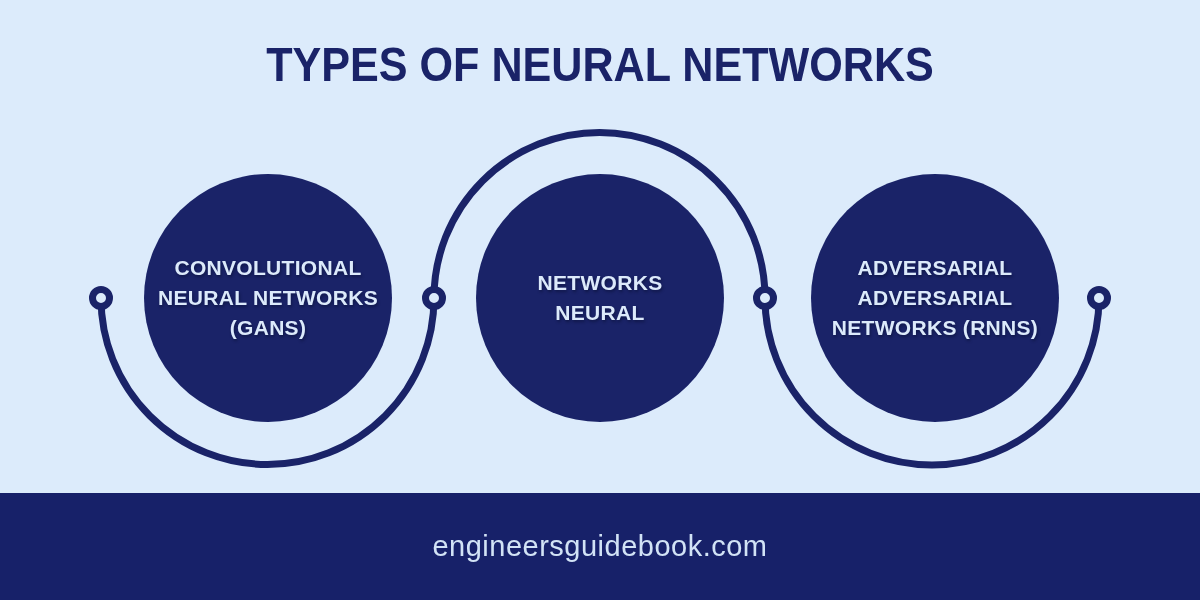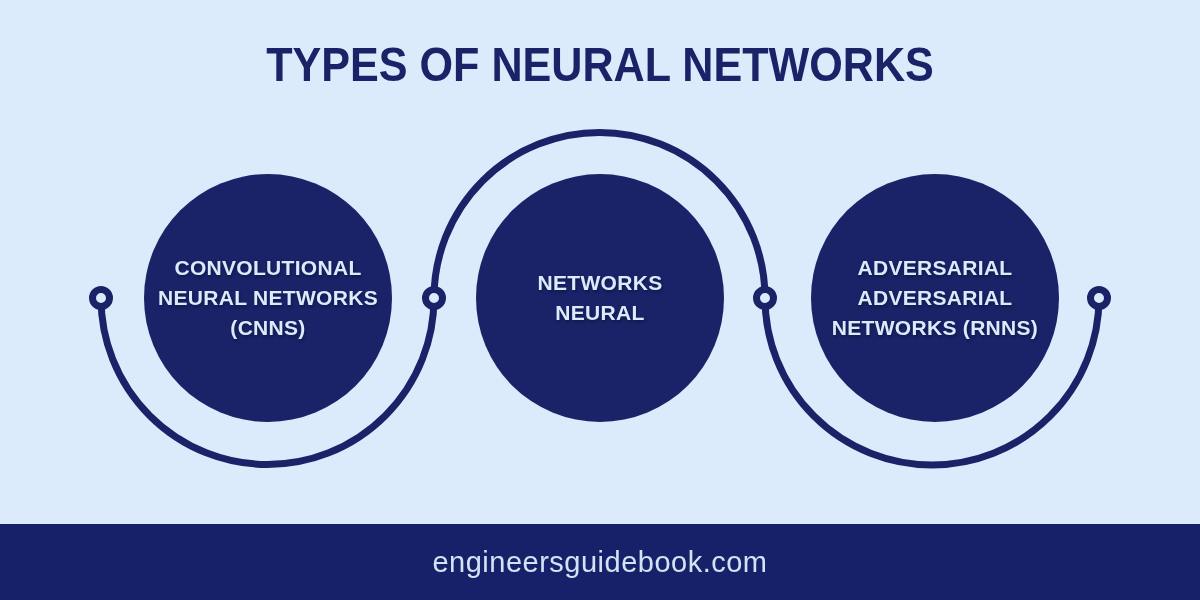--- a/index.html
+++ b/index.html
@@ -86,21 +86,21 @@
     padding: 0 14px;
   }
   .node-label span { display: block; }
 
   
   .footer {
     position: absolute;
     left: 0;
     bottom: 0;
     width: 100%;
-    height: 76px;
+    height: 107px;
     background: #172169;
     display: flex;
     align-items: center;
     justify-content: center;
   }
   .footer-url {
     color: #d2e3f6;
     font-size: 29px;
     font-weight: 400;
     letter-spacing: 0.5px;
@@ -119,21 +119,21 @@
     <circle cx="101" cy="298" r="8.5" fill="#dcebfb" stroke="#1a2368" stroke-width="7"></circle>
     <circle cx="434" cy="298" r="8.5" fill="#dcebfb" stroke="#1a2368" stroke-width="7"></circle>
     <circle cx="765" cy="298" r="8.5" fill="#dcebfb" stroke="#1a2368" stroke-width="7"></circle>
     <circle cx="1099" cy="298" r="8.5" fill="#dcebfb" stroke="#1a2368" stroke-width="7"></circle>
   </svg>
 
   <div class="node node-1">
     <div class="node-label">
       <span>CONVOLUTIONAL</span>
       <span>NEURAL NETWORKS</span>
-      <span>(CNNS)</span>
+      <span>(GANS)</span>
     </div>
   </div>
 
   <div class="node node-2">
     <div class="node-label">
       <span>NETWORKS NEURAL</span>
     </div>
   </div>
 
   <div class="node node-3">

